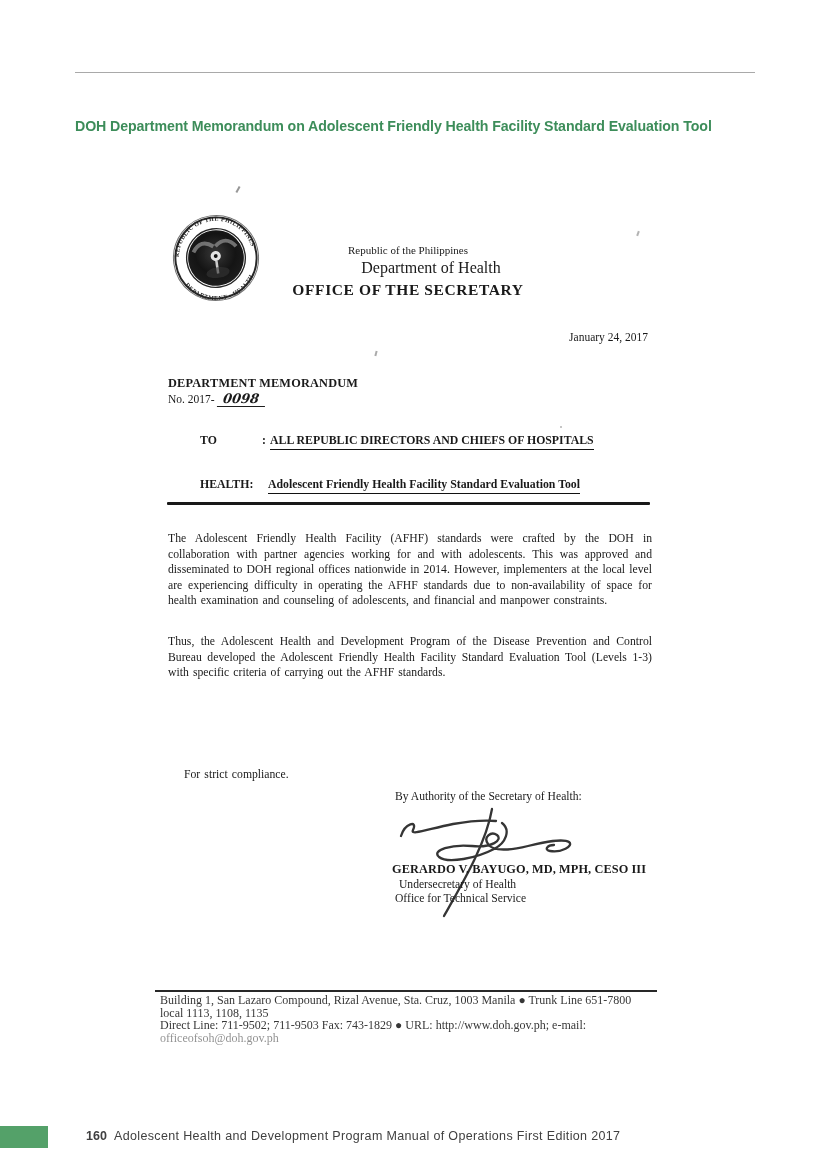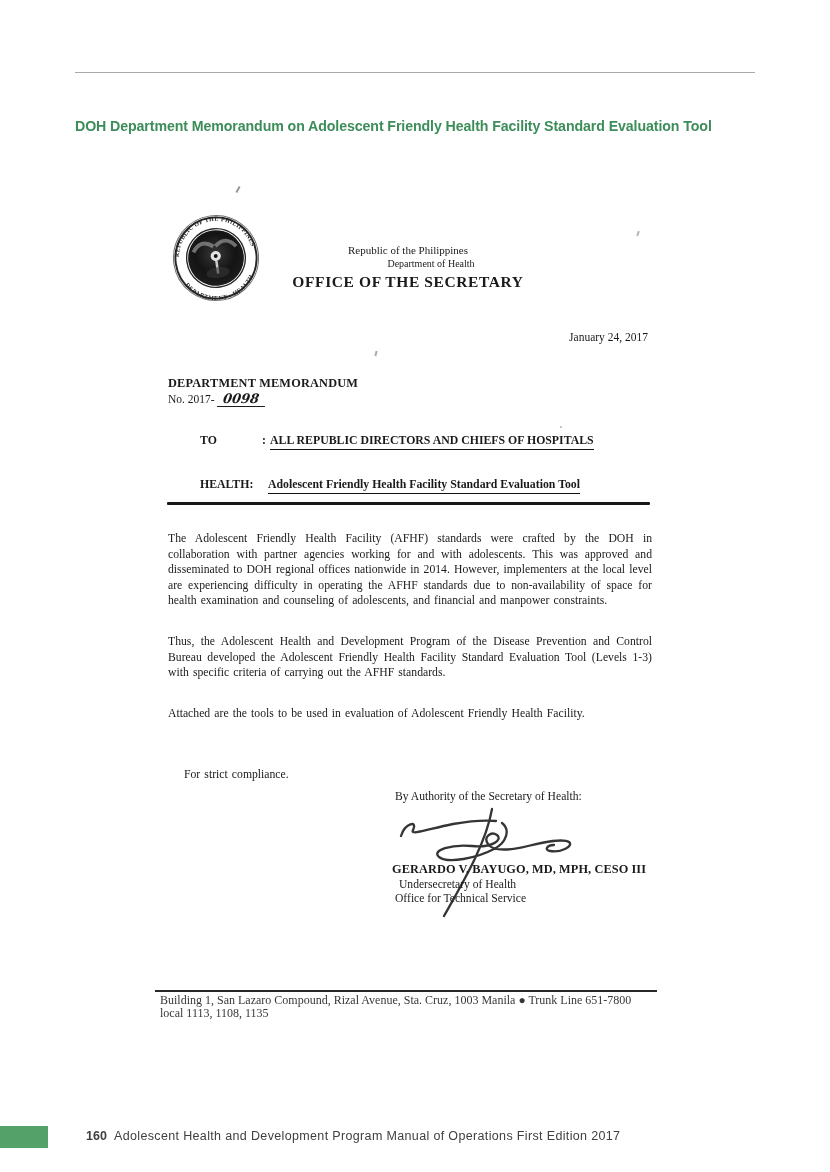--- a/index.html
+++ b/index.html
@@ -13,21 +13,21 @@
 
   
   .memo{position:absolute;left:148px;top:190px;width:540px;height:860px;
         color:#1e1e1e;font-family:"Liberation Serif",serif;
         filter:blur(0.24px) contrast(1.04);}
 
   .seal{position:absolute;left:24px;top:22px;width:88px;height:92px;transform:rotate(-8deg);}
 
   .letterhead{position:absolute;left:110px;top:54px;width:300px;text-align:center;line-height:1.25;}
   .lh1{font-size:11px;}
-  .lh2{font-size:10px;padding-left:46px;}
+  .lh2{font-size:16px;padding-left:46px;}
   .lh3{font-size:15.5px;font-weight:bold;letter-spacing:0.6px;margin-top:2px;}
 
   .memo-date{position:absolute;left:350px;top:141px;width:150px;text-align:right;font-size:11.5px;}
 
   .memo-title{position:absolute;left:20px;top:186px;font-size:12.3px;font-weight:bold;letter-spacing:0.2px;}
   .memo-no{position:absolute;left:20px;top:201px;font-size:11.5px;}
   .handwritten{display:inline-block;font-family:"DejaVu Serif",serif;font-style:italic;font-weight:bold;
     font-size:13px;transform:skewX(-8deg);border-bottom:1.2px solid #222;padding:0 7px 0 5px;margin-left:3px;}
 
   .to-row{position:absolute;left:0;top:243px;width:540px;font-size:11.8px;font-weight:bold;}
@@ -131,40 +131,40 @@
 
     <div class="subj-row">
       <span class="subj-label">HEALTH:</span>
       <span class="subj-value">Adolescent Friendly Health Facility Standard Evaluation Tool</span>
     </div>
 
     <div class="thick-rule"></div>
 
     <p class="body-par p1" style="margin:0;">The Adolescent Friendly Health Facility (AFHF) standards were crafted by the DOH in collaboration with partner agencies working for and with adolescents. This was approved and disseminated to DOH regional offices nationwide in 2014. However, implementers at the local level are experiencing difficulty in operating the AFHF standards due to non-availability of space for health examination and counseling of adolescents, and financial and manpower constraints.</p>
     <p class="body-par p2" style="margin:0;">Thus, the Adolescent Health and Development Program of the Disease Prevention and Control Bureau developed the Adolescent Friendly Health Facility Standard Evaluation Tool (Levels 1-3) with specific criteria of carrying out the AFHF standards.</p>
-    <p class="body-par p3" style="margin:0;">Attached are the tools to be used in evaluation of Adolescent Friendly Health Facility.</p>
     <p class="body-par p4" style="margin:16px;">For strict compliance.</p>
 
     <div class="authority">By Authority of the Secretary of Health:</div>
 
     <svg class="signature-svg" viewBox="0 0 200 115">
       <g fill="none" stroke="#1d1d1d" stroke-width="2.3" stroke-linecap="round" opacity="0.88">
         <path d="M 3 30 C 7 17 20 14 15 24 C 12 30 30 23 55 18 C 72 15 88 14 98 15"></path>
         <path d="M 104 17 C 113 24 108 37 96 43 C 79 52 50 58 41 51 C 33 44 54 38 74 40 C 94 42 105 34 99 29 C 93 25 85 31 90 38 C 95 46 114 44 130 40 C 147 36 165 32 171 36 C 176 40 163 47 152 45 C 146 44 149 39 156 39"></path>
         <path d="M 94 3 C 88 38 64 78 46 110"></path>
       </g>
     </svg>
 
     <div class="sig-name">GERARDO V. BAYUGO, MD, MPH, CESO III</div>
     <div class="sig-title1">Undersecretary of Health</div>
     <div class="sig-title2">Office for Technical Service</div>
 
     <div class="contact-rule"></div>
     <div class="contact">
       <div>Building 1, San Lazaro Compound, Rizal Avenue, Sta. Cruz, 1003 Manila ● Trunk Line 651-7800 local 1113, 1108, 1135</div>
+      <div><span>Direct Line: 711-9502; 711-9503 Fax: 743-1829 ● URL: http://www.doh.gov.ph; e-mail: </span><span class="email">officeofsoh@doh.gov.ph</span></div>
     </div>
 
     <div class="artifact a1"></div>
     <div class="artifact a2"></div>
     <div class="artifact a3"></div>
     <div class="artifact a4"></div>
   </div>
 
   <div class="footer-square"></div>
   <div class="footer-page-num">160</div>

